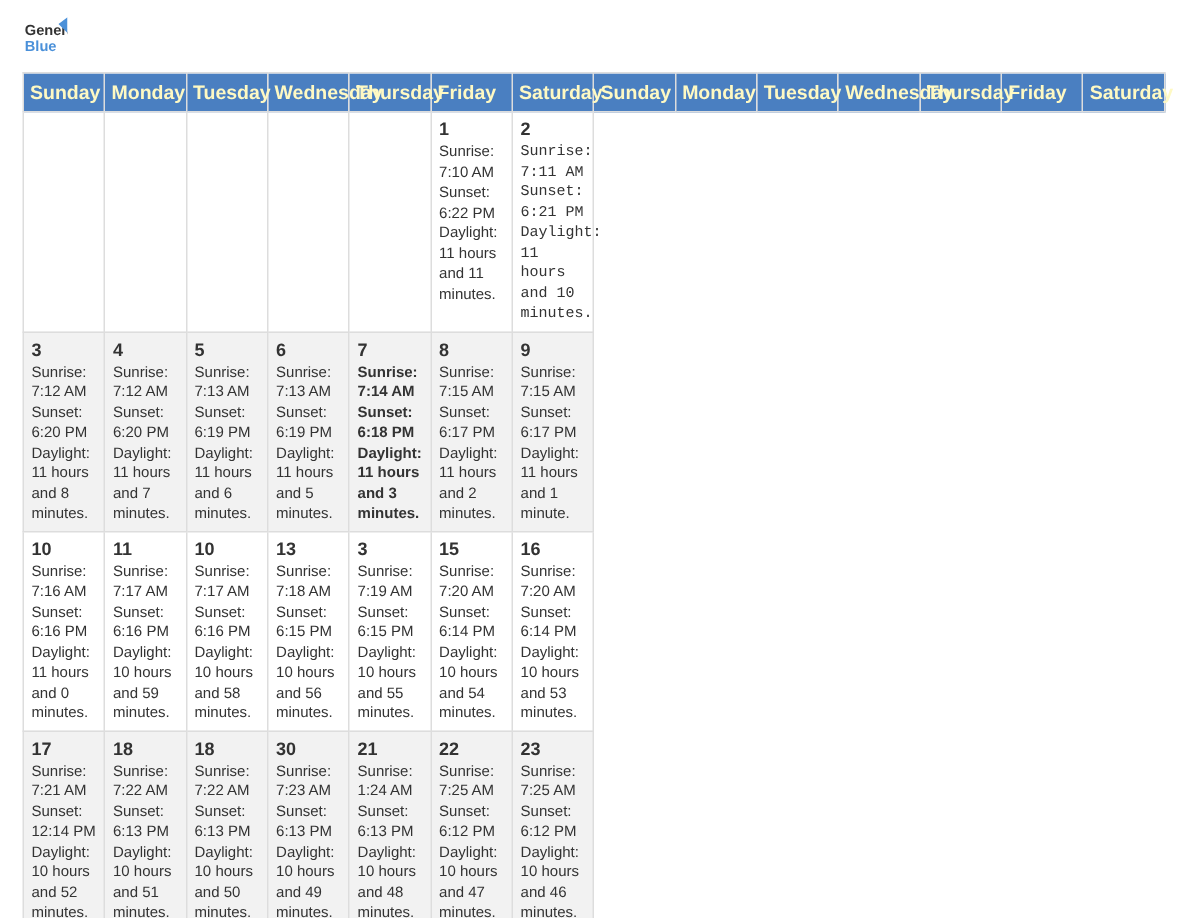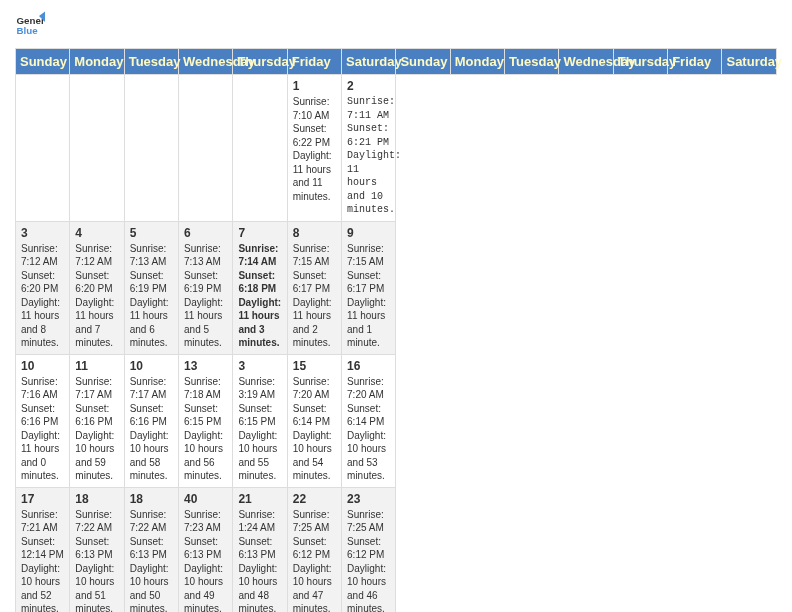--- a/index.html
+++ b/index.html
@@ -200,21 +200,21 @@
 Daylight: 10 hours and 58 minutes.</div>
         </td>
         <td>
           <span class="day-num">13</span>
           <div class="cell-info" style="white-space: pre-line;">Sunrise: 7:18 AM
 Sunset: 6:15 PM
 Daylight: 10 hours and 56 minutes.</div>
         </td>
         <td>
           <span class="day-num">3</span>
-          <div class="cell-info" style="white-space: pre-line;">Sunrise: 3:19 AM
+          <div class="cell-info" style="white-space: pre-line;">Sunrise: 7:19 AM
 Sunset: 6:15 PM
 Daylight: 10 hours and 55 minutes.</div>
         </td>
         <td>
           <span class="day-num">15</span>
           <div class="cell-info" style="white-space: pre-line;">Sunrise: 7:20 AM
 Sunset: 6:14 PM
 Daylight: 10 hours and 54 minutes.</div>
         </td>
         <td>
@@ -237,21 +237,21 @@
 Sunset: 6:13 PM
 Daylight: 10 hours and 51 minutes.</div>
         </td>
         <td>
           <span class="day-num">18</span>
           <div class="cell-info" style="white-space: pre-line;">Sunrise: 7:22 AM
 Sunset: 6:13 PM
 Daylight: 10 hours and 50 minutes.</div>
         </td>
         <td>
-          <span class="day-num">40</span>
+          <span class="day-num">30</span>
           <div class="cell-info" style="white-space: pre-line;">Sunrise: 7:23 AM
 Sunset: 6:13 PM
 Daylight: 10 hours and 49 minutes.</div>
         </td>
         <td>
           <span class="day-num">21</span>
           <div class="cell-info" style="white-space: pre-line;">Sunrise: 1:24 AM
 Sunset: 6:13 PM
 Daylight: 10 hours and 48 minutes.</div>
         </td>

